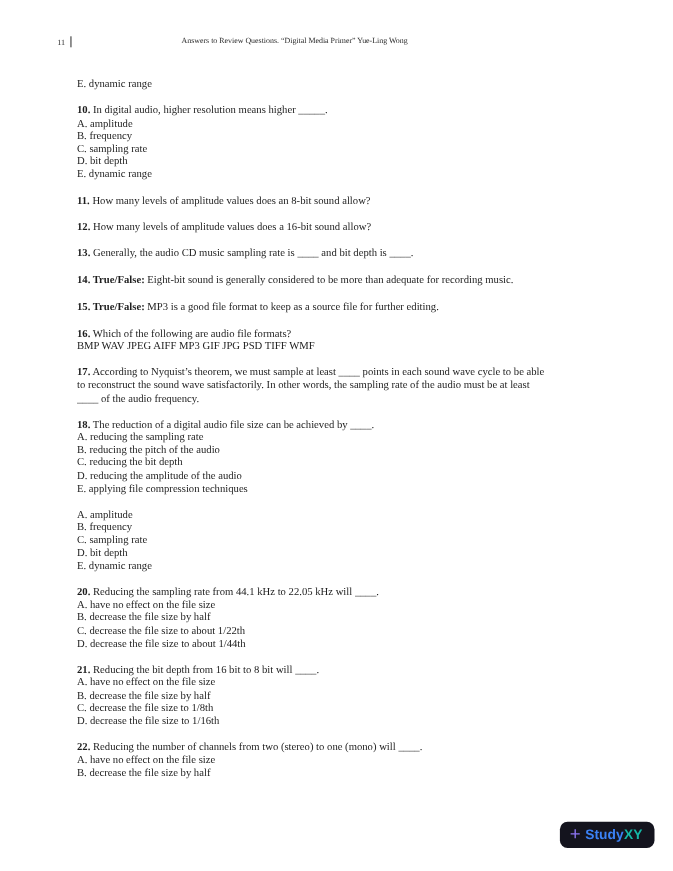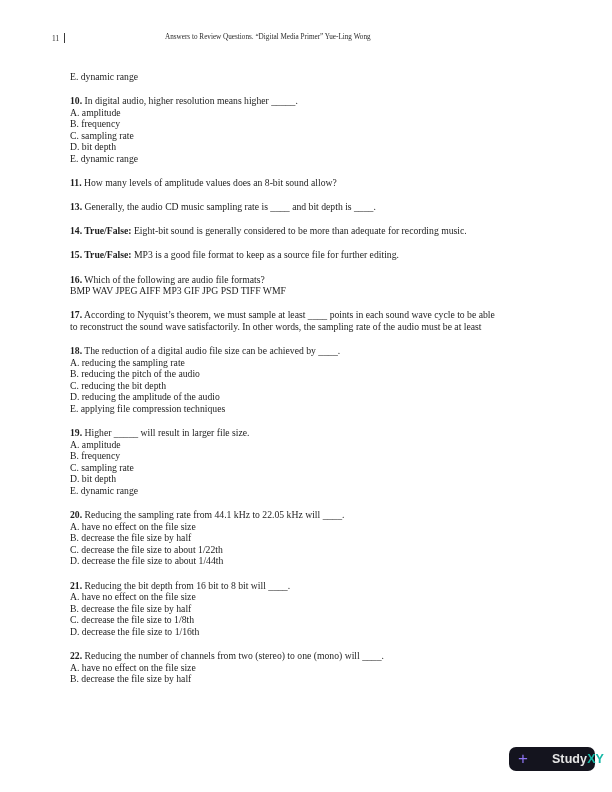--- a/index.html
+++ b/index.html
@@ -64,46 +64,49 @@
         <div class="qline"><span>A. amplitude</span></div>
         <div class="qline"><span>B. frequency</span></div>
         <div class="qline"><span>C. sampling rate</span></div>
         <div class="qline"><span>D. bit depth</span></div>
         <div class="qline"><span>E. dynamic range</span></div>
       </div>
       <div class="qblock">
         <div class="qline"><span class="bold">11.</span><span> How many levels of amplitude values does an 8-bit sound allow?</span></div>
       </div>
       <div class="qblock">
+        <div class="qline"><span class="bold">12.</span><span> How many levels of amplitude values does a 16-bit sound allow?</span></div>
+      </div>
+      <div class="qblock">
         <div class="qline"><span class="bold">13.</span><span> Generally, the audio CD music sampling rate is ____ and bit depth is ____.</span></div>
       </div>
       <div class="qblock">
         <div class="qline"><span class="bold">14. True/False:</span><span> Eight-bit sound is generally considered to be more than adequate for recording music.</span></div>
       </div>
       <div class="qblock">
         <div class="qline"><span class="bold">15. True/False:</span><span> MP3 is a good file format to keep as a source file for further editing.</span></div>
       </div>
       <div class="qblock">
         <div class="qline"><span class="bold">16.</span><span> Which of the following are audio file formats?</span></div>
         <div class="qline"><span>BMP WAV JPEG AIFF MP3 GIF JPG PSD TIFF WMF</span></div>
       </div>
       <div class="qblock">
         <div class="qline"><span class="bold">17.</span><span> According to Nyquist’s theorem, we must sample at least ____ points in each sound wave cycle to be able</span></div>
         <div class="qline"><span>to reconstruct the sound wave satisfactorily. In other words, the sampling rate of the audio must be at least</span></div>
+        <div class="qline"><span>____ of the audio frequency.</span></div>
       </div>
       <div class="qblock">
         <div class="qline"><span class="bold">18.</span><span> The reduction of a digital audio file size can be achieved by ____.</span></div>
         <div class="qline"><span>A. reducing the sampling rate</span></div>
         <div class="qline"><span>B. reducing the pitch of the audio</span></div>
         <div class="qline"><span>C. reducing the bit depth</span></div>
         <div class="qline"><span>D. reducing the amplitude of the audio</span></div>
         <div class="qline"><span>E. applying file compression techniques</span></div>
       </div>
       <div class="qblock">
-        <div class="qline"><span class="bold">19.</span><span> Higher _____ will result in larger file size.</span></div>
         <div class="qline"><span>A. amplitude</span></div>
         <div class="qline"><span>B. frequency</span></div>
         <div class="qline"><span>C. sampling rate</span></div>
         <div class="qline"><span>D. bit depth</span></div>
         <div class="qline"><span>E. dynamic range</span></div>
       </div>
       <div class="qblock">
         <div class="qline"><span class="bold">20.</span><span> Reducing the sampling rate from 44.1 kHz to 22.05 kHz will ____.</span></div>
         <div class="qline"><span>A. have no effect on the file size</span></div>
         <div class="qline"><span>B. decrease the file size by half</span></div>
@@ -119,17 +122,17 @@
       </div>
       <div class="qblock">
         <div class="qline"><span class="bold">22.</span><span> Reducing the number of channels from two (stereo) to one (mono) will ____.</span></div>
         <div class="qline"><span>A. have no effect on the file size</span></div>
         <div class="qline"><span>B. decrease the file size by half</span></div>
       </div>
     </div>
 
   <div class="badge" style="background: rgb(20, 20, 30);">
     <span class="plus" style="color: rgb(141, 116, 242);">+</span>
-      <span class="study" style="color: #e5e5e5; margin-left: 20px;">Study</span>
+      <span class="study" style="color: #3b82f6;">Study</span>
       <span class="xy" style="color: #14b8a6;">XY</span>
   </div>
 
 </div>
 
 </body></html>

